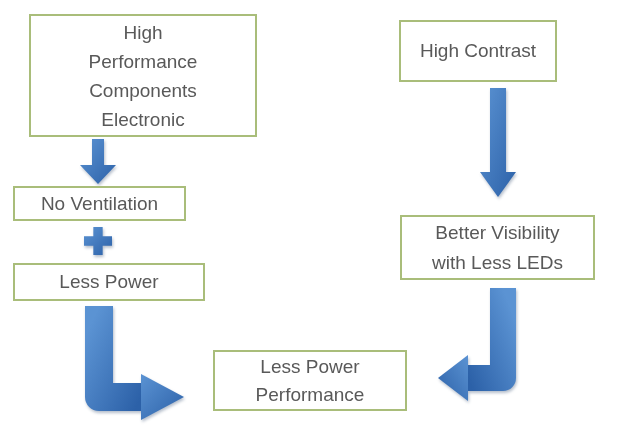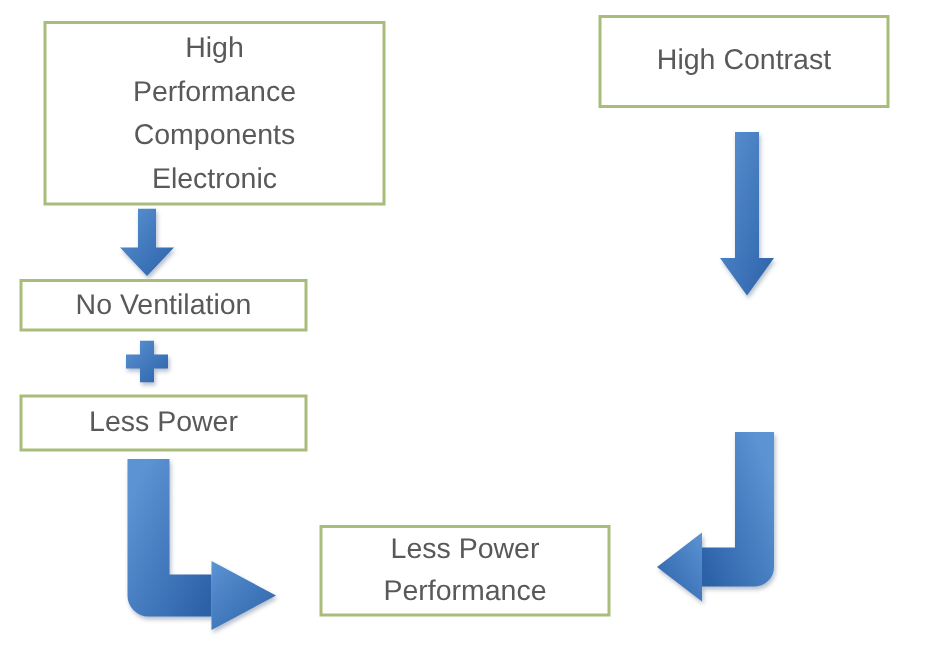--- a/index.html
+++ b/index.html
@@ -26,24 +26,24 @@
     color:var(--text);
     display:flex;
     flex-direction:column;
     justify-content:center;
     align-items:center;
     text-align:center;
     font-size:19px;
   }
   .box .line{display:block;}
   #box-high-performance{left:29px;top:14px;width:228px;height:123px;line-height:29px;}
-  #box-no-ventilation{left:13px;top:186px;width:192px;height:35px;line-height:22px;}
+  #box-no-ventilation{left:13px;top:186px;width:173px;height:35px;line-height:22px;}
   #box-less-power{left:13px;top:263px;width:192px;height:38px;line-height:22px;}
   #box-less-power-consumption{left:213px;top:350px;width:194px;height:61px;line-height:28px;}
-  #box-high-contrast{left:399px;top:10px;width:194px;height:62px;line-height:28px;}
+  #box-high-contrast{left:399px;top:20px;width:158px;height:62px;line-height:28px;}
   #box-better-visibility{left:400px;top:215px;width:195px;height:65px;line-height:30px;}
 
   .connector{position:absolute;filter:drop-shadow(1px 2px 1.5px rgba(90,110,140,0.45));}
   #arrow-left-down{left:78px;top:139px;}
   #plus-sign{left:84px;top:227px;}
   #arrow-right-down{left:478px;top:88px;}
   #elbow-left{left:83px;top:306px;}
   #elbow-right{left:436px;top:288px;}
   .stopL{stop-color:var(--arrow-light);}
   .stopD{stop-color:var(--arrow-dark);}
@@ -106,20 +106,24 @@
   <svg class="connector" id="arrow-right-down" width="40" height="110" viewBox="0 0 40 110">
     <defs>
       <linearGradient id="g4" x1="0" y1="0" x2="1" y2="1">
         <stop offset="0" class="stopL"></stop>
           <stop offset="1" class="stopD"></stop>
       </linearGradient>
     </defs>
     <polygon points="12,0 28,0 28,84 38,84 20,109 2,84 12,84" fill="url(#g4)"></polygon>
   </svg>
 
+  <div class="box" id="box-better-visibility">
+    <span class="line">Better Visibility</span>
+    <span class="line">with Less LEDs</span>
+  </div>
 
   <svg class="connector" id="elbow-right" width="84" height="118" viewBox="0 0 84 118">
     <defs>
       <linearGradient id="g5" x1="1" y1="0" x2="0" y2="1">
         <stop offset="0" class="stopL"></stop>
           <stop offset="1" class="stopD"></stop>
       </linearGradient>
     </defs>
     <path d="M67 0 L67 90 L32 90" fill="none" stroke="url(#g5)" stroke-width="26" stroke-linejoin="round"></path>
     <polygon points="32,67 32,113 2,90" fill="url(#g5)"></polygon>

